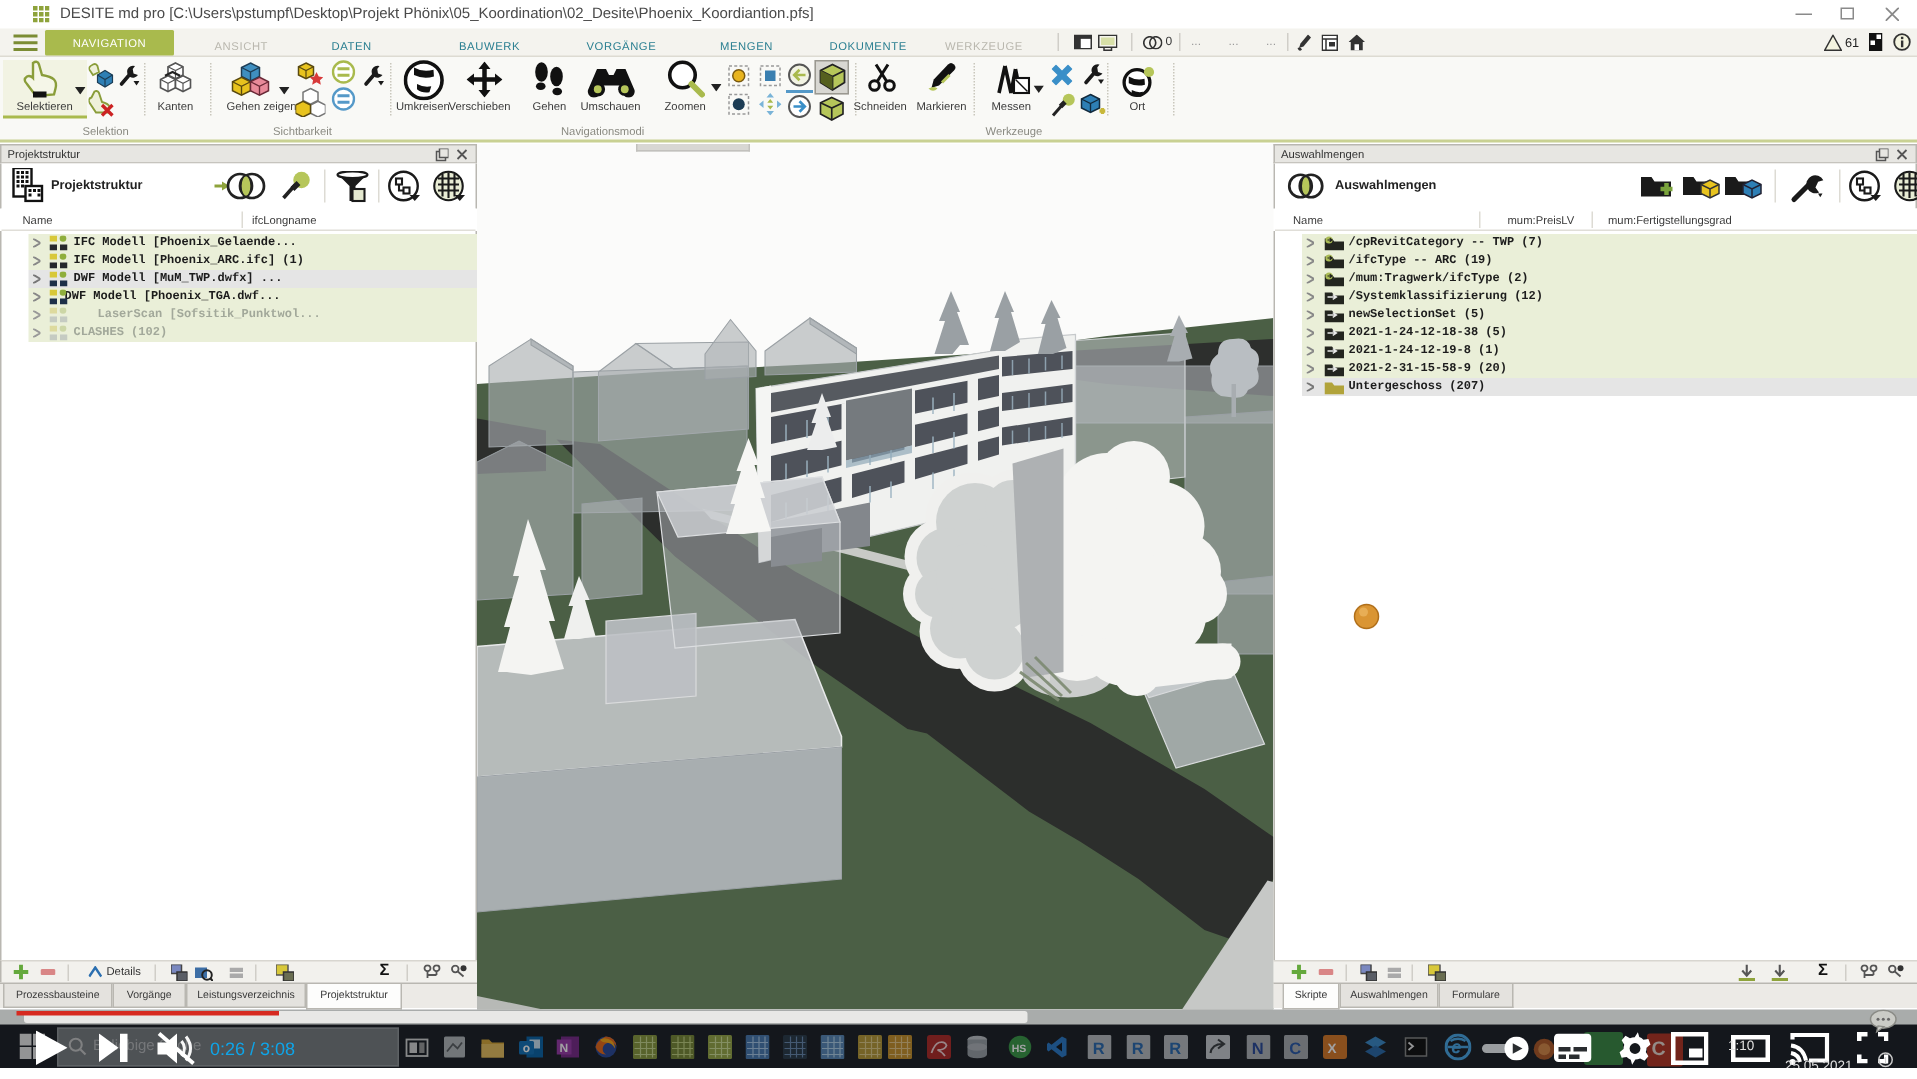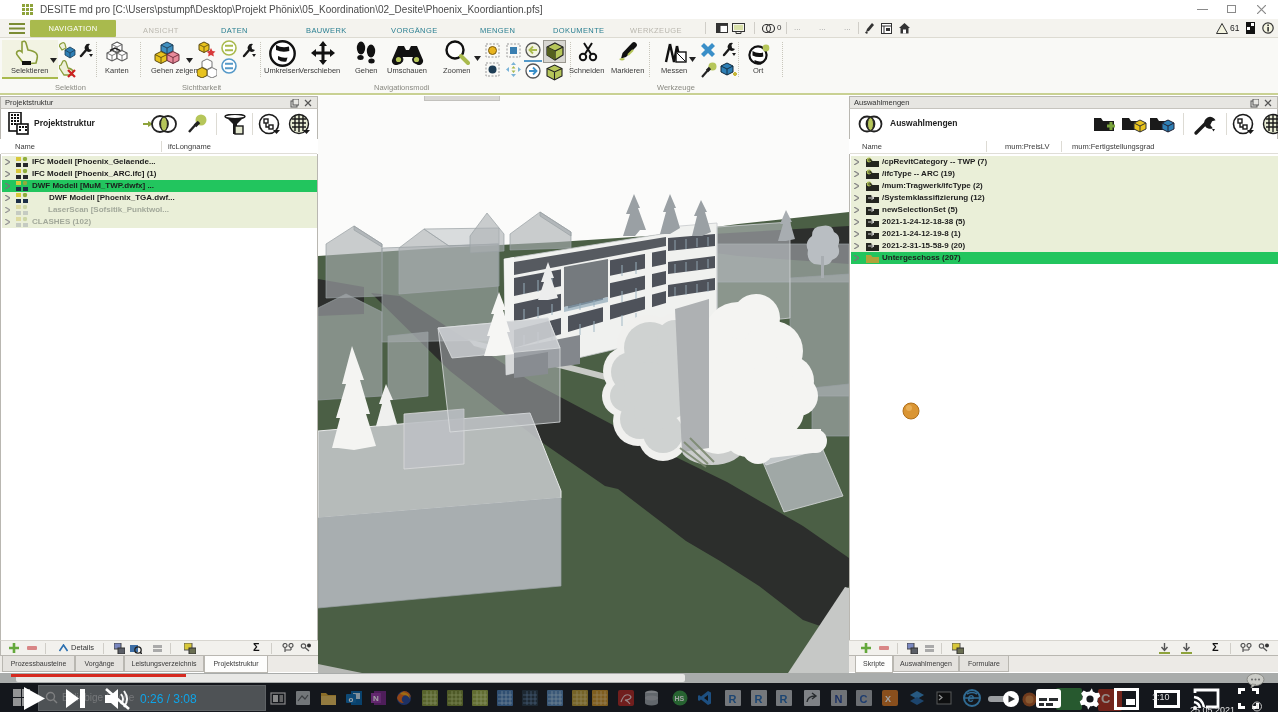--- a/index.html
+++ b/index.html
@@ -22,22 +22,22 @@
 
 #ribbon { left:0; top:38px; width:1278px; height:57px; background:#f9f9f6; border-bottom:2px solid #c9d193; }
 .rlabel { position:absolute; top:66px; font-size:7.5px; color:#3a3a3a; }
 .rgroup { position:absolute; top:83px; font-size:7.5px; color:#8a8a82; }
 .rsep { position:absolute; top:42px; height:35px; width:0; border-left:1px dotted #c9c7bc; }
 
 
 .ptitle { background:#e7e6e2; border:1px solid #b9b7b1; border-bottom:1px solid #c6c4be; font-size:7.5px; color:#333; }
 .pbody  { background:#ffffff; border-left:1px solid #b9b7b1; border-right:1px solid #b9b7b1; }
 .colhdr { font-size:7.5px; color:#3a3a3a; background:#fff; border-bottom:1px solid #e0ded8;}
-.trow { position:absolute; left:0; width:100%; height:12px; background:#eaefd8; font-size:8px; font-weight:bold; color:#1c1c1c; line-height:12px; white-space:nowrap; }
-.trow.sel { background:#22c55e; }
+.trow { position:absolute; left:17px; width:100%; height:12px; background:#eaefd8; font-size:8px; font-weight:bold; color:#1c1c1c; line-height:12px; white-space:nowrap;font-family:Liberation Mono, monospace; }
+.trow.sel { background:#e5e5e5; }
 .trow.dim { color:#a2a89a; }
 .exp { position:absolute; left:3px; top:3px; width:5px; height:6px; }
 .btool { background:#f2f1ed; border-top:1px solid #d8d6d0; }
 .tabsrow { background:#eceae6; border-top:1px solid #b9b7b1; font-size:7px; color:#3a3a3a; }
 .tab { position:absolute; top:0px; height:16px; line-height:15px; text-align:center; background:#e4e2de;
   border:1px solid #b9b7b1; border-top:none; }
 .tab.act { background:#fdfdfc; height:17px; }
 
 
 #scrollband { left:0; top:673px; width:1278px; height:10px; background:#a9acab; }
@@ -460,21 +460,21 @@
               <rect x="0" y="6" width="5" height="4" fill="#1d2f48"></rect>
               <rect x="7" y="6" width="5" height="4" fill="#1d2f48"></rect>
             </svg><span style="margin-left:30px">DWF Modell [MuM_TWP.dwfx] ...</span></div>
         <div class="trow" style="top:36px"><svg class="exp" viewBox="0 0 5 6">
               <path d="M0,0 L5,3 L0,6" fill="none" stroke="#888" stroke-width="1.3"></path>
             </svg><svg class="abs" style="left:14px;top:1px" width="12" height="10" viewBox="0 0 12 10">
               <rect x="0" y="0" width="5" height="4" fill="#d8c83a"></rect>
               <circle cx="9" cy="2" r="2.2" fill="#8fae3c"></circle>
               <rect x="0" y="6" width="5" height="4" fill="#1d2f48"></rect>
               <rect x="7" y="6" width="5" height="4" fill="#1d2f48"></rect>
-            </svg><span style="margin-left:47px">DWF Modell [Phoenix_TGA.dwf...</span></div>
+            </svg><span style="margin-left:24px">DWF Modell [Phoenix_TGA.dwf...</span></div>
         <div class="trow dim" style="top:48px"><svg class="exp" viewBox="0 0 5 6">
               <path d="M0,0 L5,3 L0,6" fill="none" stroke="#999" stroke-width="1.3"></path>
             </svg><svg class="abs" style="left:14px;top:1px" width="12" height="10" viewBox="0 0 12 10">
               <g opacity=".45">
                 <rect x="0" y="0" width="5" height="4" fill="#cfc25a"></rect>
                 <circle cx="9" cy="2" r="2.2" fill="#a8b86a"></circle>
                 <rect x="0" y="6" width="5" height="4" fill="#9aa0a8"></rect>
                 <rect x="7" y="6" width="5" height="4" fill="#9aa0a8"></rect>
               </g>
             </svg><span style="margin-left:46px">LaserScan [Sofsitik_Punktwol...</span></div>

